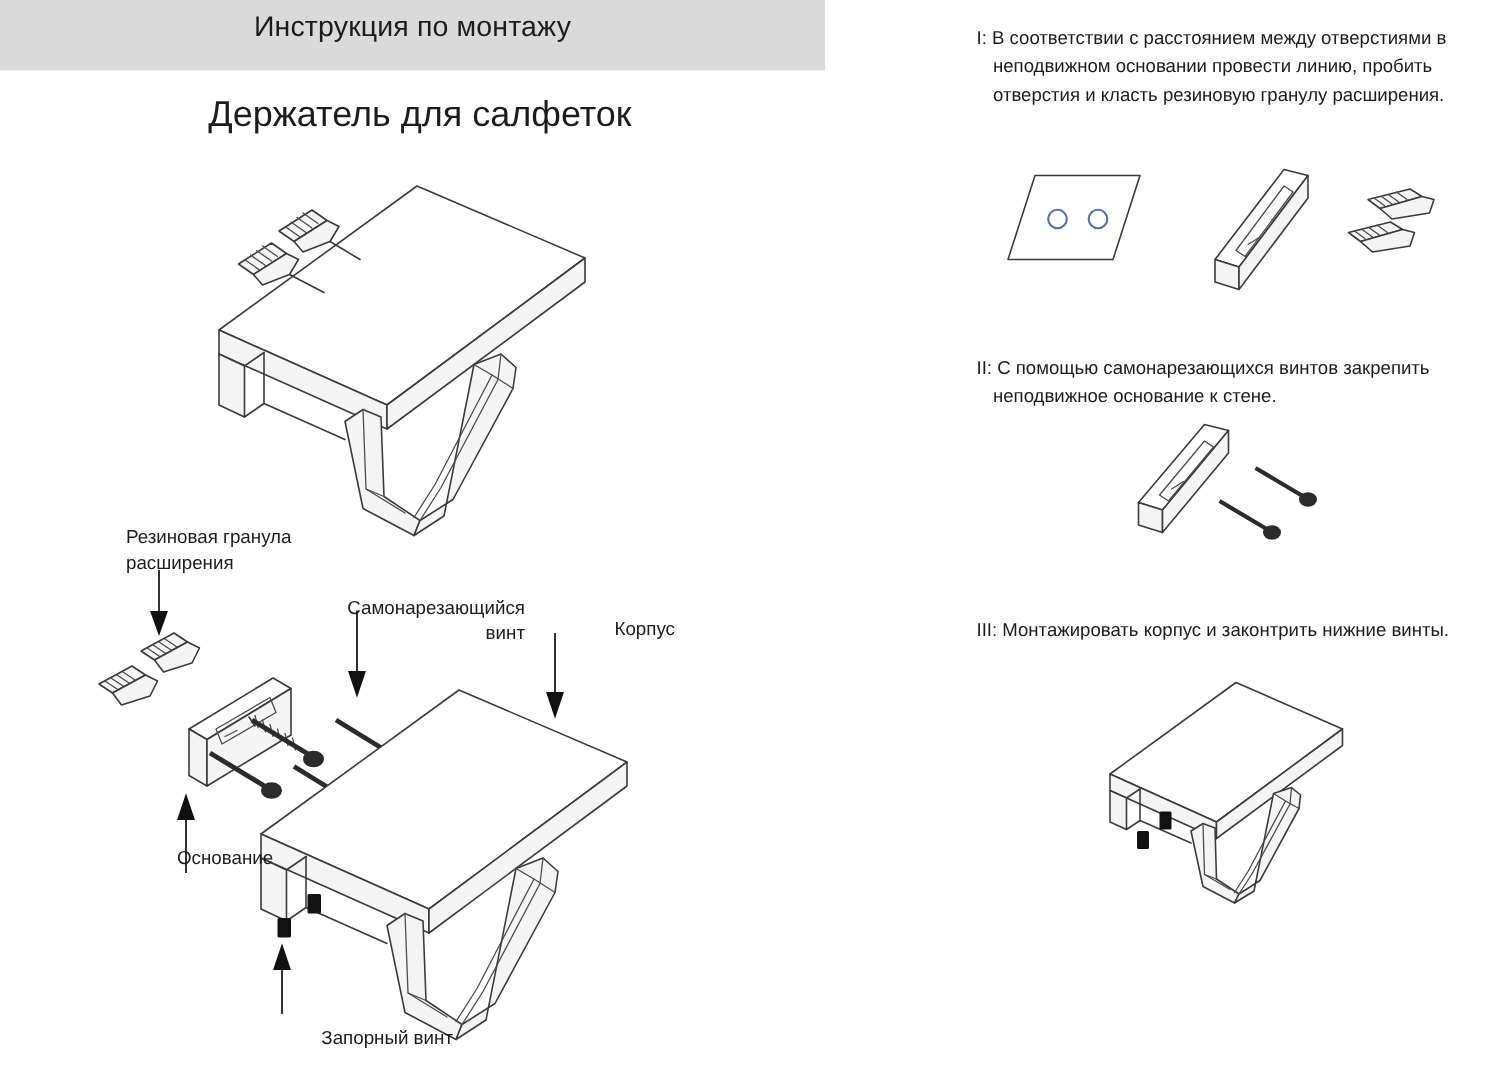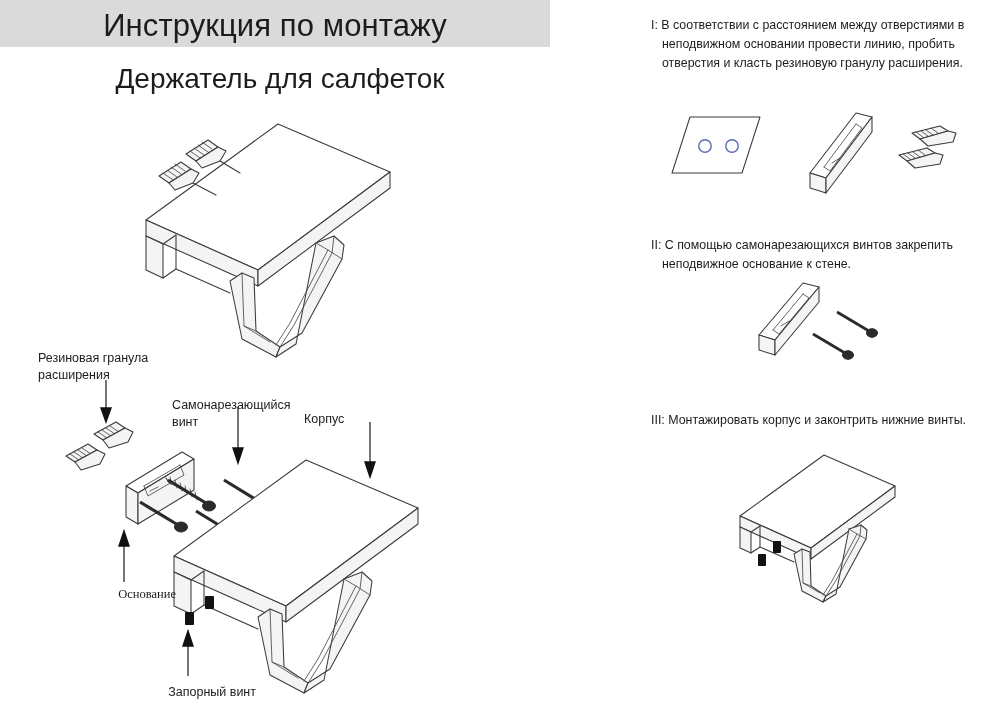--- a/index.html
+++ b/index.html
@@ -24,32 +24,32 @@
     width: 550px;
     height: 47px;
     background: #dadada;
   }
   #header-title {
     position: absolute;
     left: 0;
     top: 8px;
     width: 550px;
     text-align: center;
-    font-size: 31px;
+    font-size: 19px;
     font-weight: 400;
     letter-spacing: .1px;
     color: #1c1c1c;
   }
   #product-title {
     position: absolute;
     left: 0;
     top: 63px;
     width: 560px;
     text-align: center;
-    font-size: 28px;
+    font-size: 24px;
     font-weight: 400;
     color: #1c1c1c;
   }
 
   
   .step-text {
     position: absolute;
     font-size: 12.4px;
     line-height: 19px;
     color: #1c1c1c;
@@ -59,25 +59,26 @@
   #step-1-text { left: 651px; top: 16px;  width: 342px; }
   #step-2-text { left: 651px; top: 236px; width: 330px; }
   #step-3-text { left: 651px; top: 411px; width: 340px; }
 
   
   .callout {
     position: absolute;
     font-size: 12.5px;
     line-height: 17px;
     color: #1c1c1c;
+    margin-left: 46px;
   }
   #label-anchor      { left: 38px;  top: 350px; width: 150px; text-align: left; }
-  #label-tapscrew    { left: 172px; top: 397px; width: 132px; text-align: left; }
-  #label-body        { left: 304px; top: 411px; width: 100px; text-align: left; }
-  #label-base        { left: 72px;  top: 586px; width: 104px; text-align: right; font-family: Liberation Serif, serif; }
+  #label-tapscrew    { left: 172px; top: 397px; width: 132px; text-align: right; }
+  #label-body        { left: 304px; top: 411px; width: 100px; text-align: right; }
+  #label-base        { left: 72px;  top: 564px; width: 104px; text-align: left; }
   #label-lockscrew   { left: 140px; top: 684px; width: 116px; text-align: right; }
 
   
   .art { position: absolute; }
   #art-hero      { left: 130px; top: 95px; }
   #art-exploded  { left: 20px;  top: 360px; }
   #art-step1     { left: 660px; top: 105px; }
   #art-step2     { left: 745px; top: 275px; }
   #art-step3     { left: 720px; top: 440px; }
 

